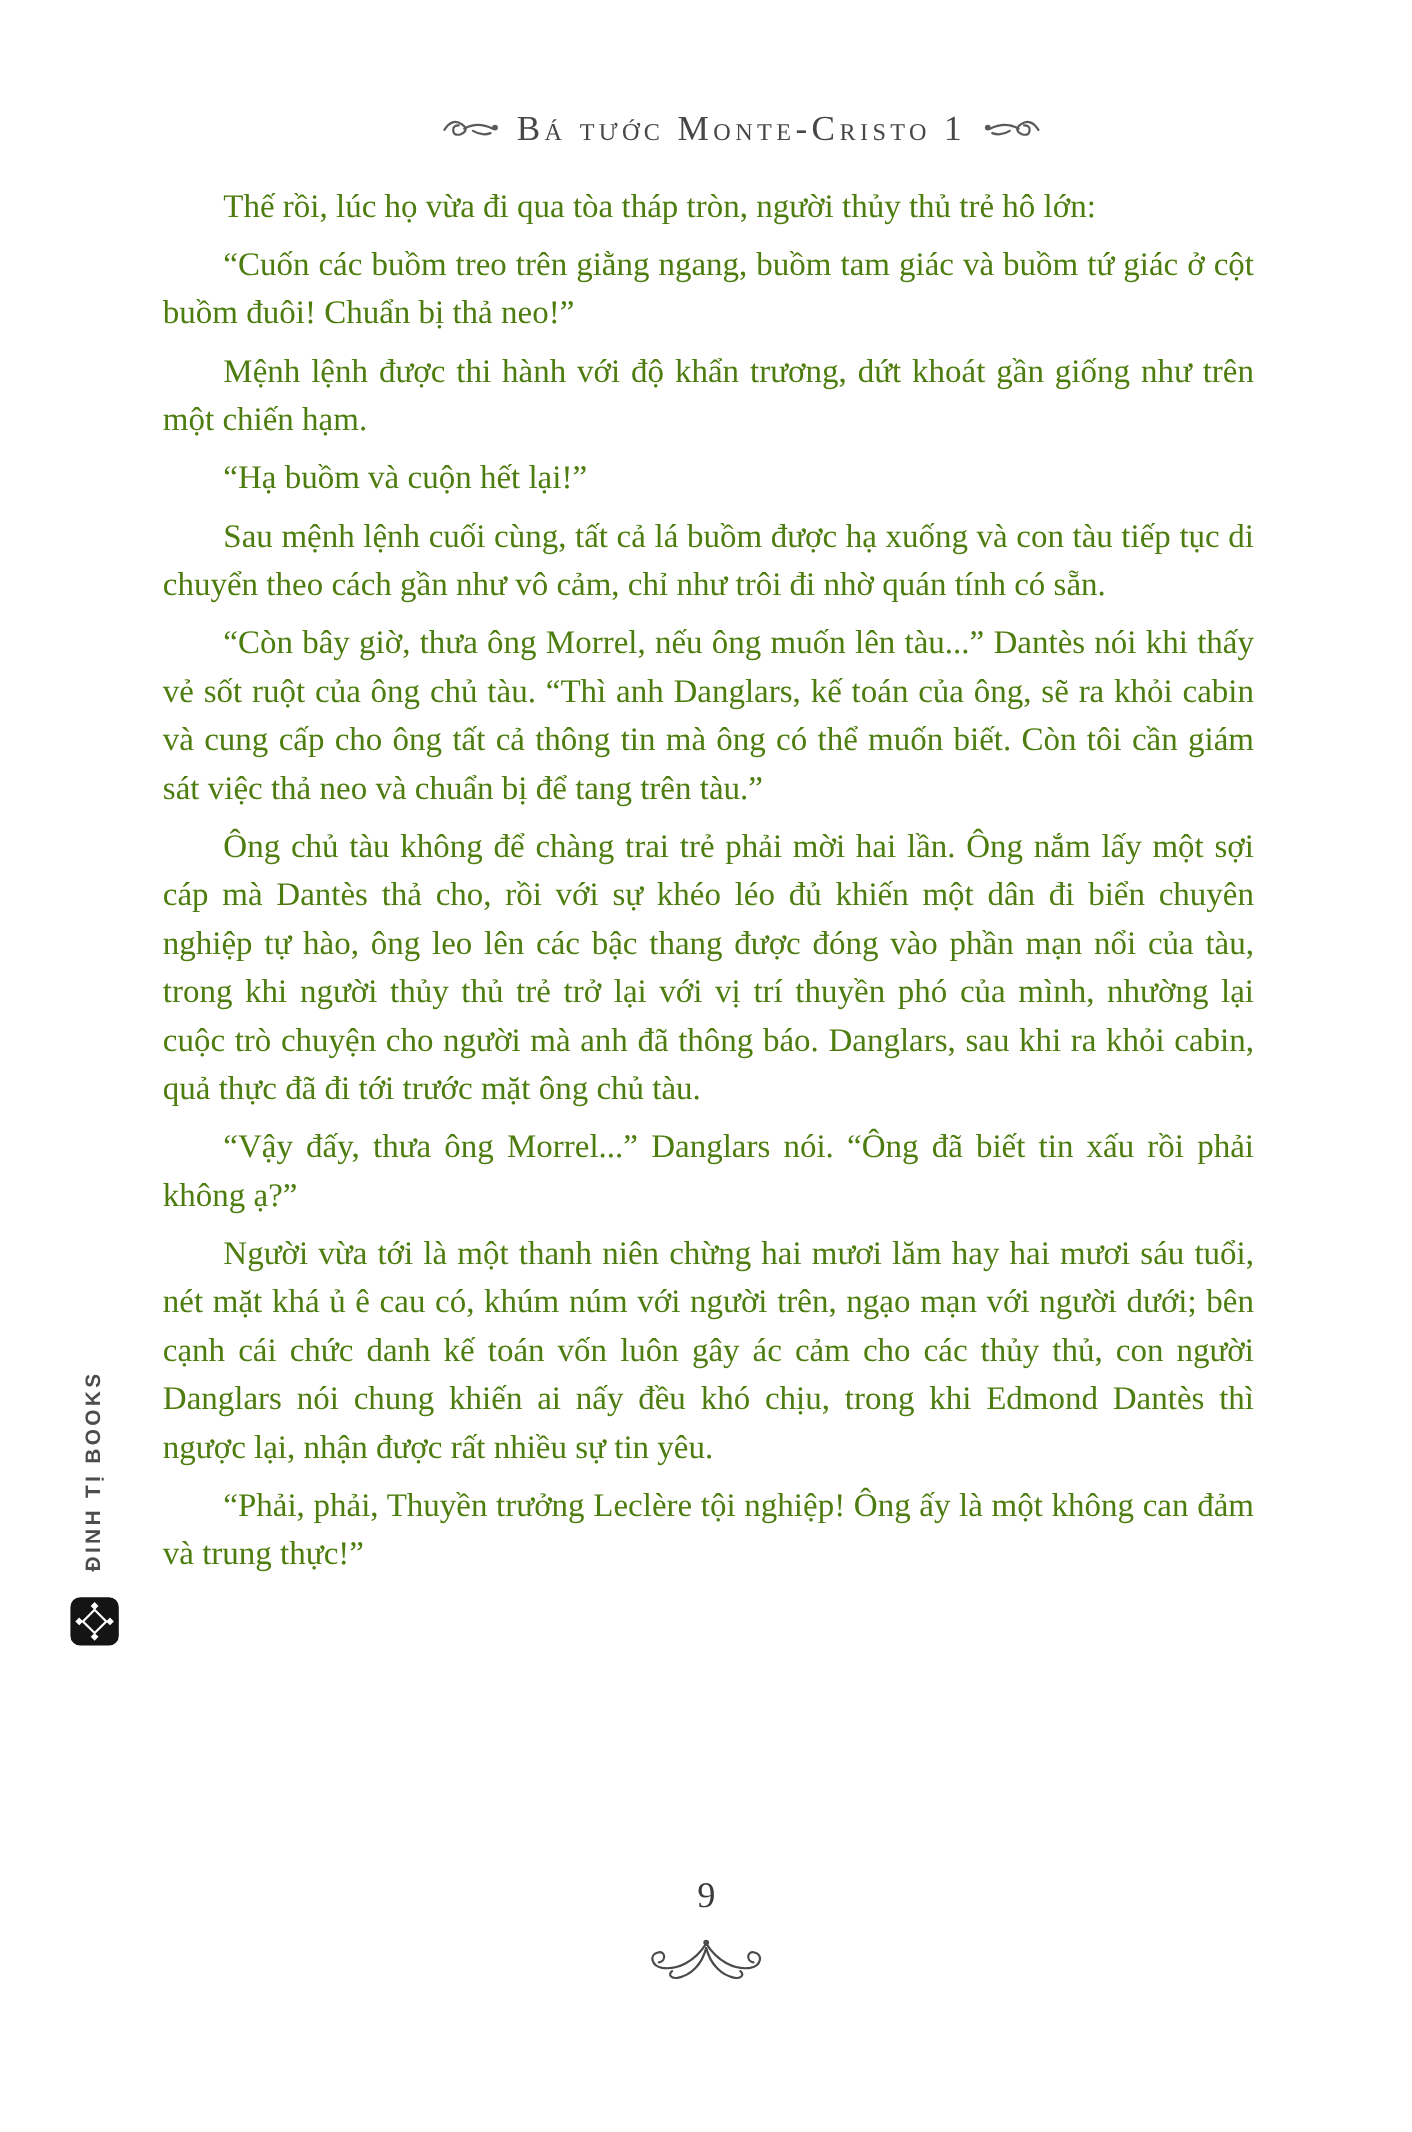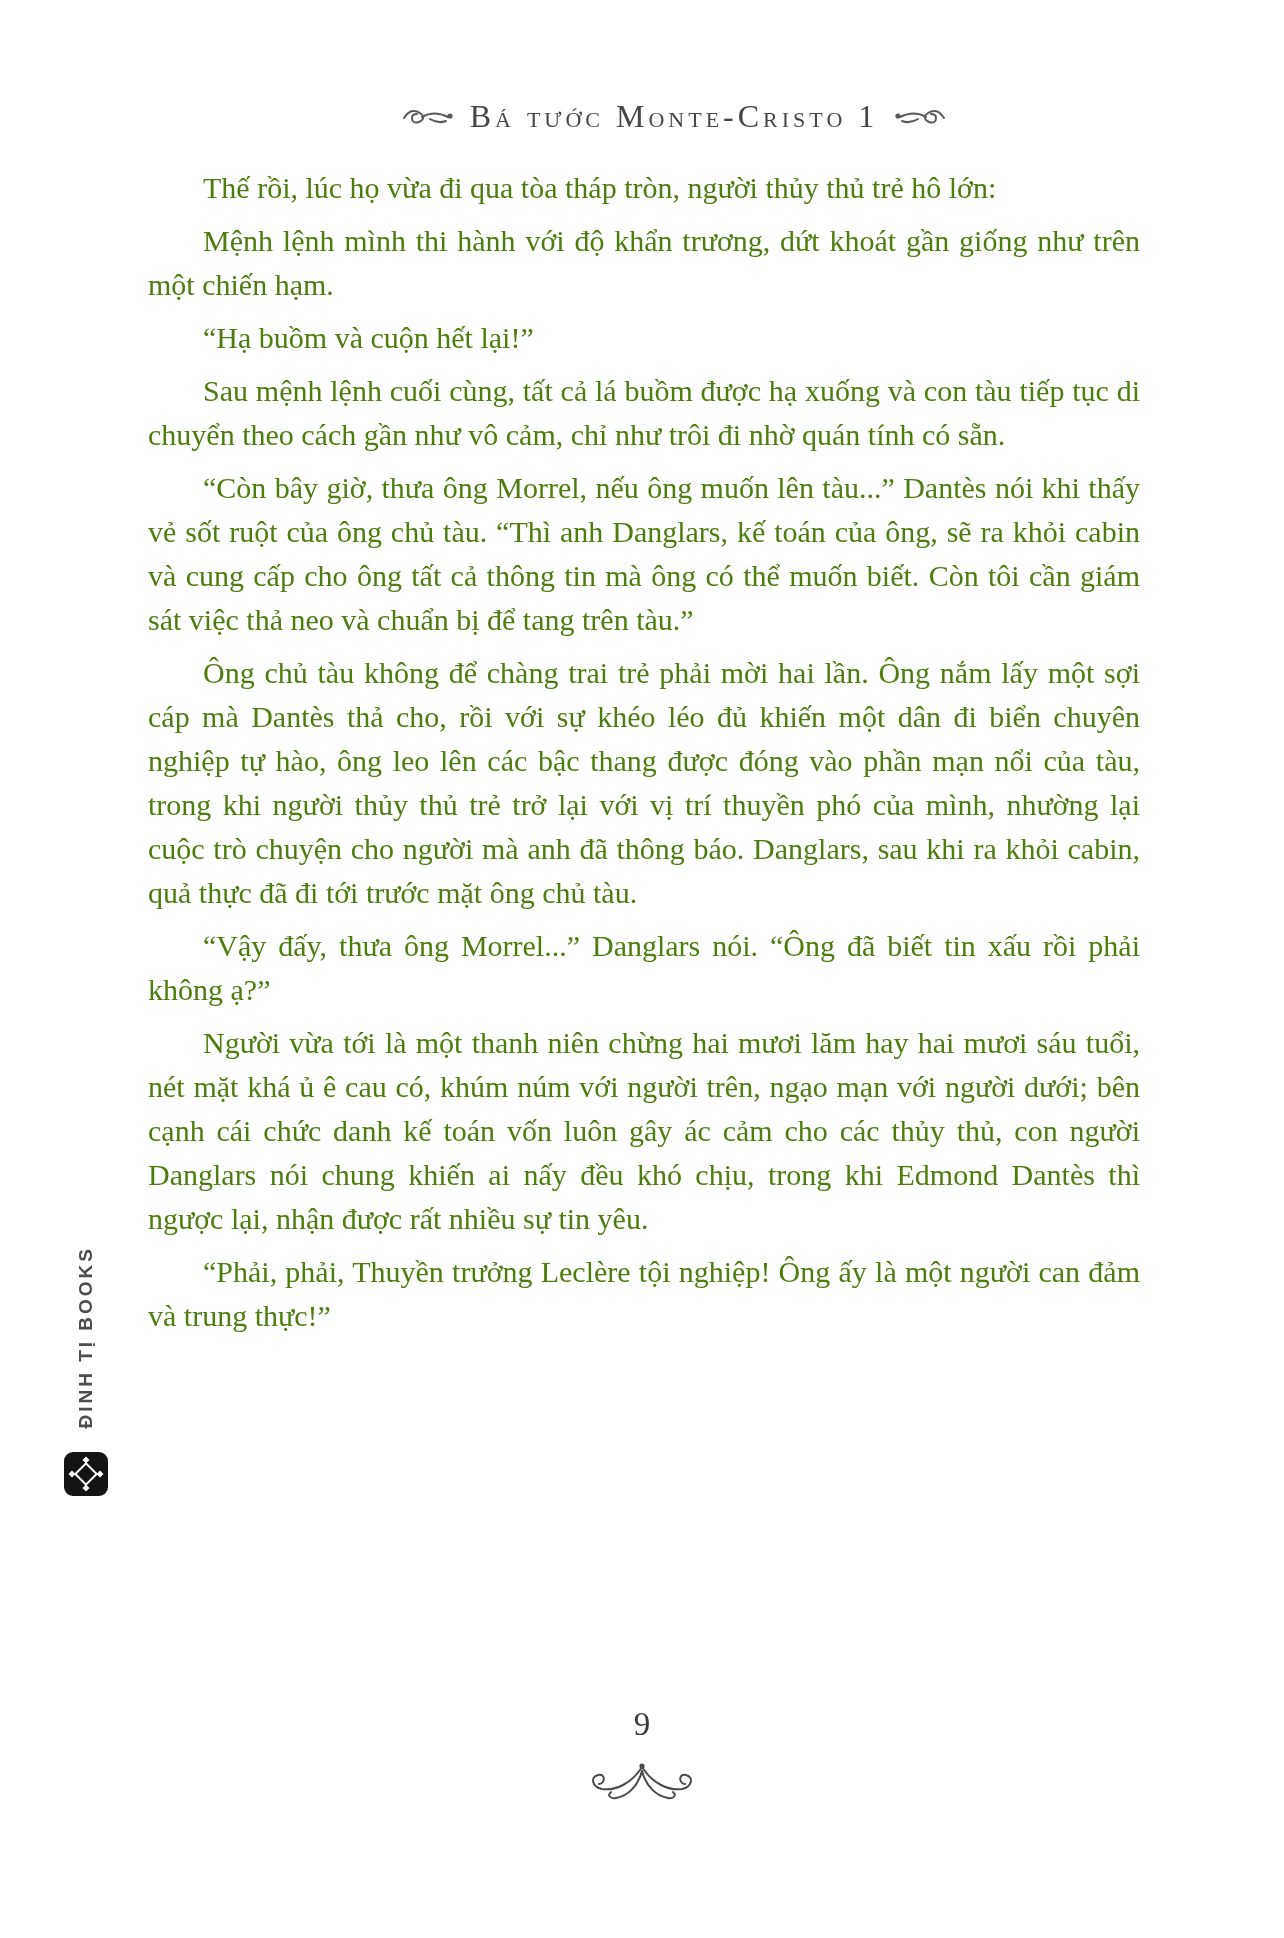--- a/index.html
+++ b/index.html
@@ -117,28 +117,29 @@
           <path d="M20 12 q12 -7 26 0"></path>
           <path d="M28 14 q8 5 16 2"></path>
         </g>
         <circle cx="48" cy="11" r="2.6" fill="#5a5a5a"></circle>
       </svg>
     </span>
   </div>
 
   <div class="content">
       <p class="para">Thế rồi, lúc họ vừa đi qua tòa tháp tròn, người thủy thủ trẻ hô lớn:</p>
-      <p class="para">Mệnh lệnh mình thi hành với độ khẩn trương, dứt khoát gần giống như trên một chiến hạm.</p>
+      <p class="para">“Cuốn các buồm treo trên giằng ngang, buồm tam giác và buồm tứ giác ở cột buồm đuôi! Chuẩn bị thả neo!”</p>
+      <p class="para">Mệnh lệnh được thi hành với độ khẩn trương, dứt khoát gần giống như trên một chiến hạm.</p>
       <p class="para">“Hạ buồm và cuộn hết lại!”</p>
       <p class="para">Sau mệnh lệnh cuối cùng, tất cả lá buồm được hạ xuống và con tàu tiếp tục di chuyển theo cách gần như vô cảm, chỉ như trôi đi nhờ quán tính có sẵn.</p>
       <p class="para">“Còn bây giờ, thưa ông Morrel, nếu ông muốn lên tàu...” Dantès nói khi thấy vẻ sốt ruột của ông chủ tàu. “Thì anh Danglars, kế toán của ông, sẽ ra khỏi cabin và cung cấp cho ông tất cả thông tin mà ông có thể muốn biết. Còn tôi cần giám sát việc thả neo và chuẩn bị để tang trên tàu.”</p>
       <p class="para">Ông chủ tàu không để chàng trai trẻ phải mời hai lần. Ông nắm lấy một sợi cáp mà Dantès thả cho, rồi với sự khéo léo đủ khiến một dân đi biển chuyên nghiệp tự hào, ông leo lên các bậc thang được đóng vào phần mạn nổi của tàu, trong khi người thủy thủ trẻ trở lại với vị trí thuyền phó của mình, nhường lại cuộc trò chuyện cho người mà anh đã thông báo. Danglars, sau khi ra khỏi cabin, quả thực đã đi tới trước mặt ông chủ tàu.</p>
       <p class="para">“Vậy đấy, thưa ông Morrel...” Danglars nói. “Ông đã biết tin xấu rồi phải không ạ?”</p>
       <p class="para">Người vừa tới là một thanh niên chừng hai mươi lăm hay hai mươi sáu tuổi, nét mặt khá ủ ê cau có, khúm núm với người trên, ngạo mạn với người dưới; bên cạnh cái chức danh kế toán vốn luôn gây ác cảm cho các thủy thủ, con người Danglars nói chung khiến ai nấy đều khó chịu, trong khi Edmond Dantès thì ngược lại, nhận được rất nhiều sự tin yêu.</p>
-      <p class="para">“Phải, phải, Thuyền trưởng Leclère tội nghiệp! Ông ấy là một người can đảm và trung thực!”</p>
+      <p class="para">“Phải, phải, Thuyền trưởng Leclère tội nghiệp! Ông ấy là một không can đảm và trung thực!”</p>
     </div>
 
   <div class="sidebar">
     <span class="publisher-vertical">ĐINH TỊ BOOKS</span>
     <span class="logo-box">
       <svg width="46" height="46" viewBox="0 0 46 46">
         <rect x="1" y="1" width="44" height="44" rx="9" fill="#141414"></rect>
         <g fill="none" stroke="#ffffff" stroke-width="2">
           <rect x="15.5" y="15.5" width="15" height="15" transform="rotate(45 23 23)"></rect>
         </g>

